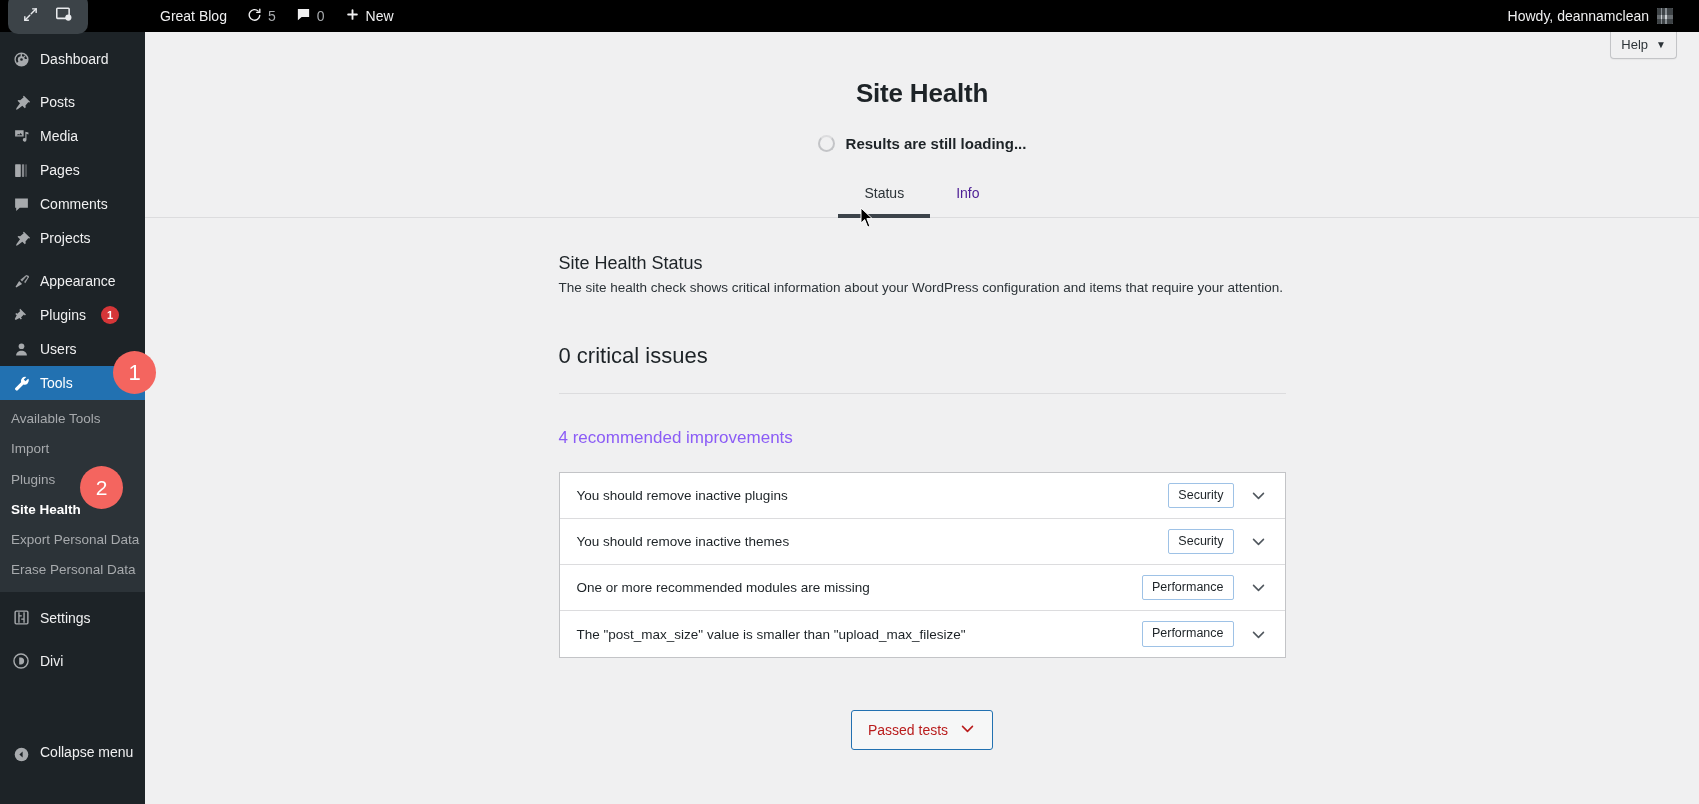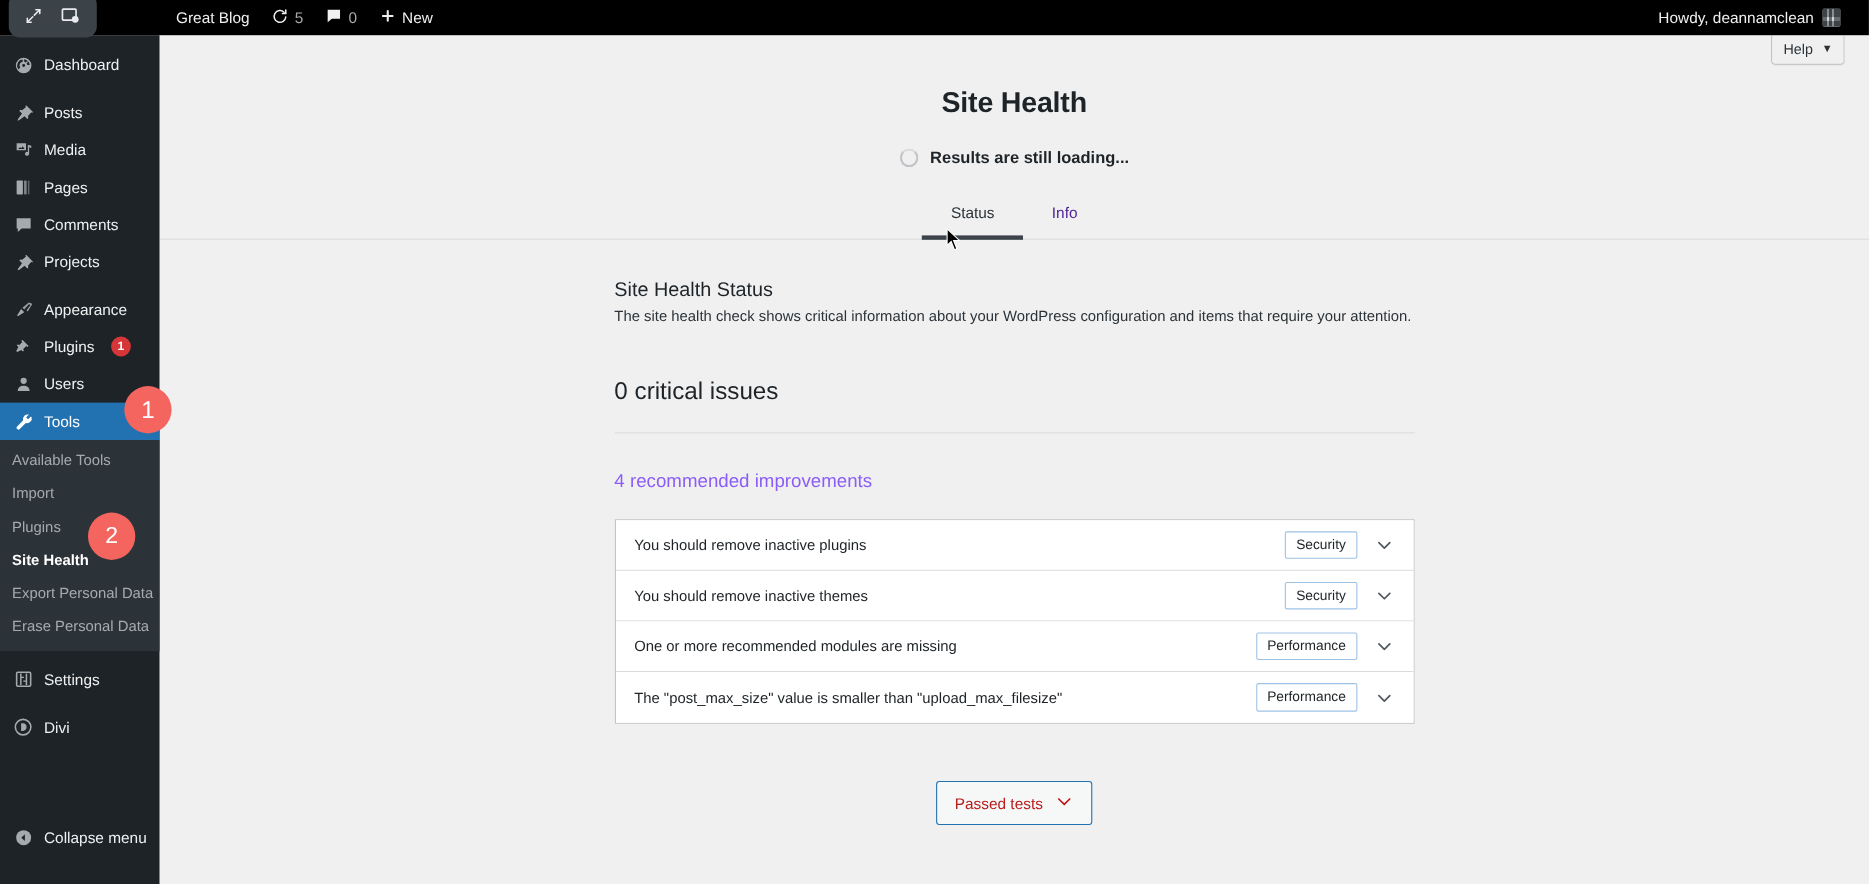--- a/index.html
+++ b/index.html
@@ -73,21 +73,21 @@
     font-size:11px; font-weight:600;
   }
   .submenu{ background:#2c3338; padding:4px 0 6px 0; }
   .submenu a{
     display:block; padding:5px 0 5px 11px;
     color:#a7aaad; font-size:13.5px; text-decoration:none; line-height:1.5;
   }
   .submenu a.cur{ color:#fff; font-weight:600; }
   .collapse{
     position:absolute; bottom:26px; left:0; right:0;
-    display:flex; align-items:center; gap:9px; height:34px; padding-left:11px;
+    display:flex; align-items:flex-start; gap:9px; height:34px; padding-left:11px;
     color:#f0f0f1; font-size:14px; cursor:pointer;
   }
   .collapse .ico{ width:20px;height:20px;display:flex;align-items:center;justify-content:center;color:#a7aaad;}
 
   
   .anno{
     position:absolute; border-radius:50%;
     background:#f4655f; color:#fff;
     display:flex; align-items:center; justify-content:center;
     font-size:22px; font-weight:400; z-index:60;

